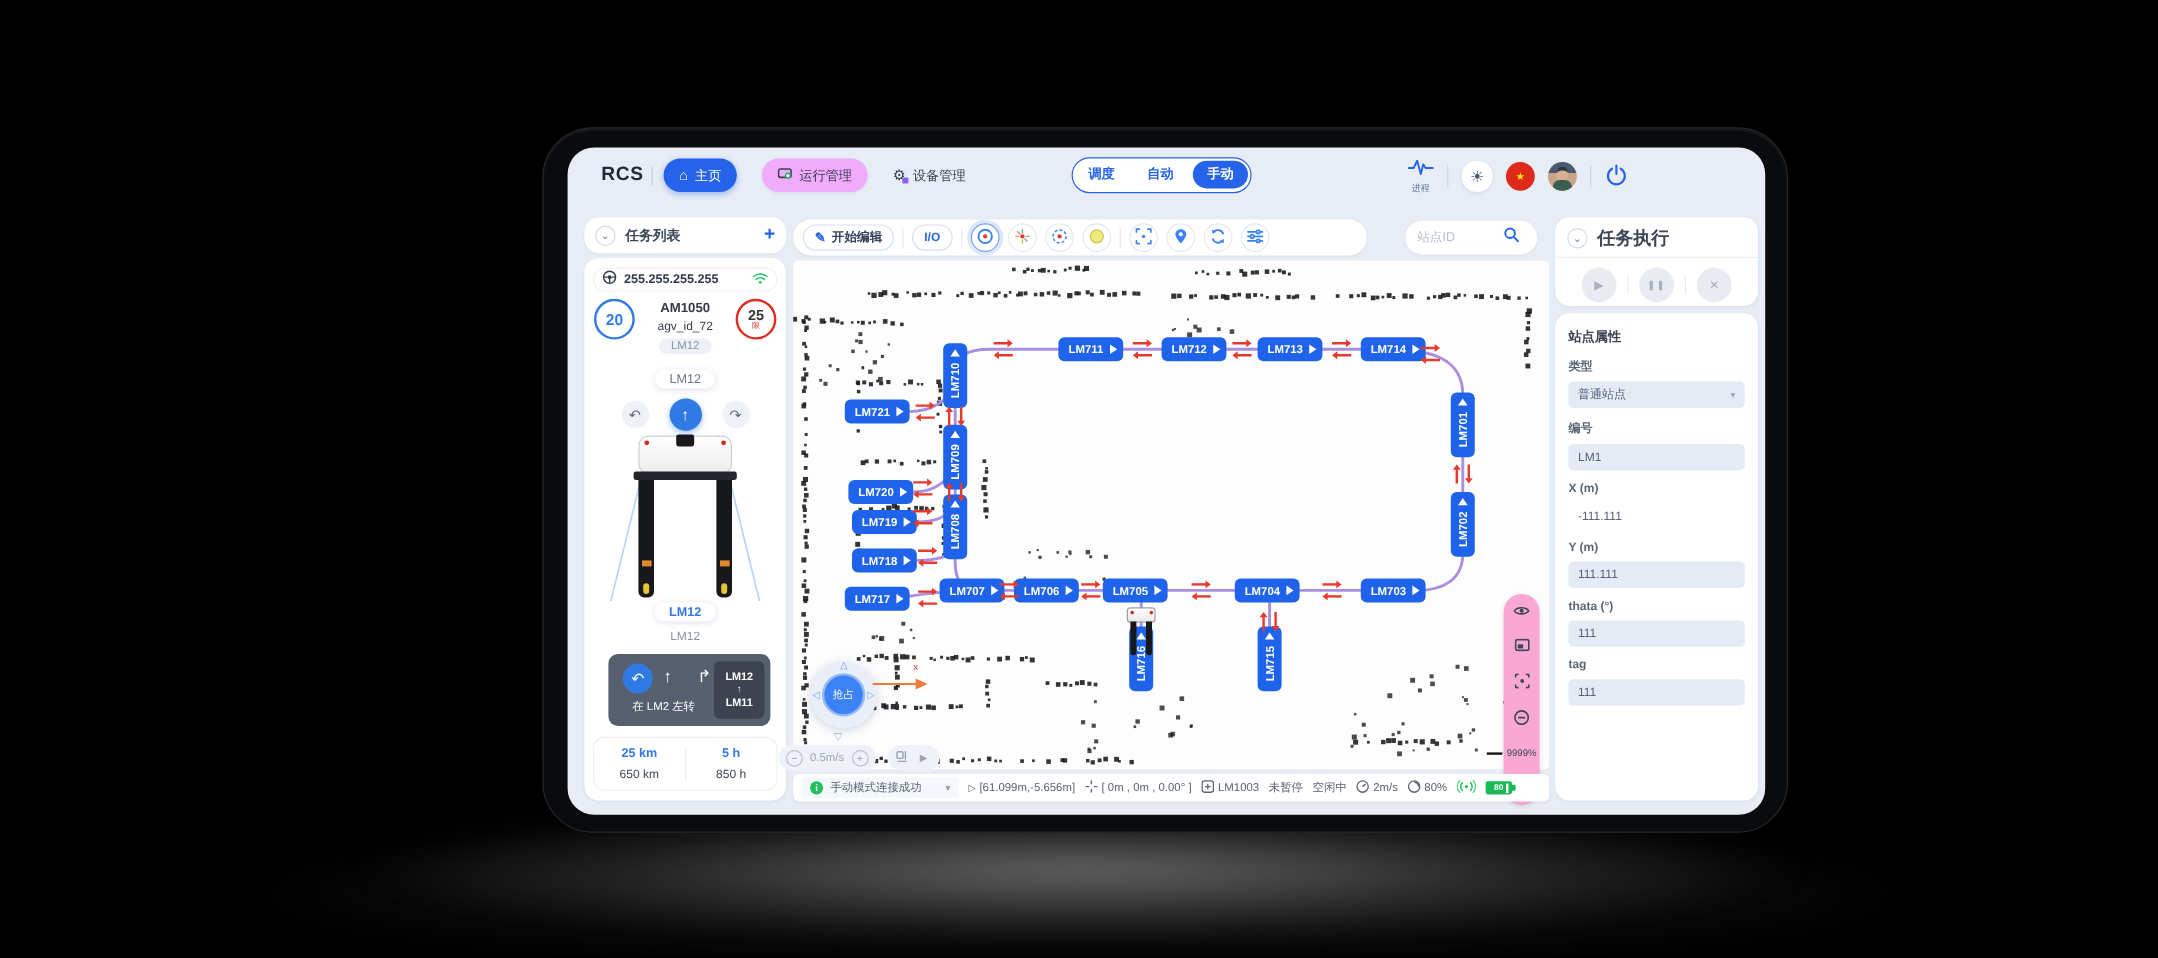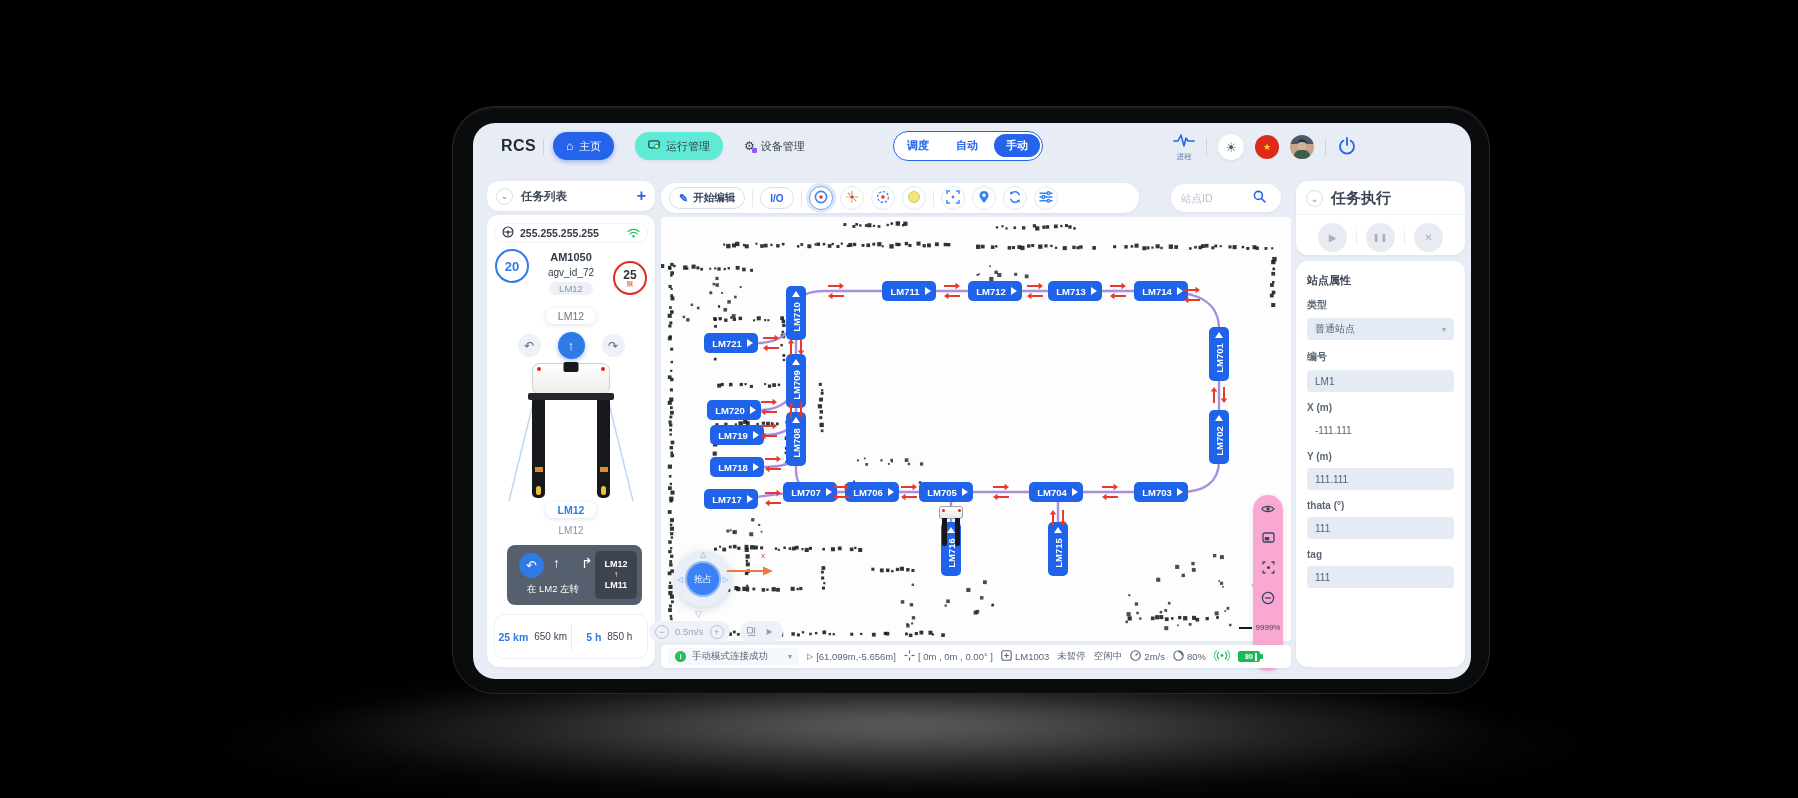--- a/index.html
+++ b/index.html
@@ -11,21 +11,21 @@
 .shadow2{position:absolute;left:180px;top:690px;width:1440px;height:110px;background:radial-gradient(ellipse at center,rgba(120,120,120,.35) 0%,transparent 70%);filter:blur(14px)}
 .device{position:absolute;left:452px;top:106px;width:1038px;height:588px;background:#0a0b0d;border:1px solid #26282d;border-radius:42px;padding:16px 20px;box-shadow:0 2px 1px rgba(255,255,255,.06) inset}
 .screen{position:relative;width:998px;height:556px;background:#e8edf5;border-radius:22px;overflow:hidden}
 
 .topbar{position:absolute;left:0;top:0;width:896px;height:48px}
 .logo{position:absolute;left:28px;top:14px;font-size:16px;font-weight:bold;color:#1f2937;letter-spacing:.5px}
 .logodiv{position:absolute;left:70px;top:16px;width:1px;height:16px;background:#c9d2de}
 .navpill{position:absolute;top:9px;height:28px;border:none;border-radius:14px;display:flex;align-items:center;gap:6px;padding:0 13px;font-size:11px;cursor:pointer;background:transparent;color:#374151;font-family:inherit}
 .navpill .nicon{font-size:12px;line-height:1}
 .navpill.active{background:#2563eb;color:#fff;box-shadow:0 2px 5px rgba(37,99,235,.4)}
-.navpill.white{background:#5eead4;box-shadow:0 1px 3px rgba(60,80,120,.10)}
+.navpill.white{background:#f0abfc;box-shadow:0 1px 3px rgba(60,80,120,.10)}
 .gearwrap{position:relative;display:inline-block}
 .gearsq{position:absolute;right:-2px;bottom:-1px;width:5px;height:5px;background:#8b5cf6;border-radius:1px}
 .modeswitch{position:absolute;left:420px;top:8px;width:150px;height:30px;background:#fff;border:1.5px solid #2563eb;border-radius:16px}
 .mopt{position:absolute;top:0;height:27px;line-height:27px;font-size:11px;font-weight:bold;color:#2563eb;background:none;border:none;cursor:pointer;font-family:inherit}
 .mopt.sel{top:2px;height:23px;line-height:23px;background:#2563eb;color:#fff;border-radius:12px}
 .topright{position:absolute;right:12px;top:6px;height:36px;display:flex;align-items:center;gap:11px}
 .proc{display:flex;flex-direction:column;align-items:center;gap:1px;cursor:pointer}
 .proc .plabel{font-size:7.5px;color:#5b78a8}
 .tdiv{width:1px;height:18px;background:#ccd4e0}
 .circbtn{width:26px;height:26px;border-radius:50%;background:#fff;border:none;display:flex;align-items:center;justify-content:center;font-size:13px;color:#4b5563;cursor:pointer;box-shadow:0 1px 3px rgba(60,80,120,.12)}
@@ -39,21 +39,21 @@
 .leftp{position:absolute;left:14px;top:56px;width:168px;height:490px}
 .lp-head{position:absolute;left:0;top:2px;width:168px;height:30px;display:flex;align-items:center;padding:0 9px}
 .chevcirc{width:17px;height:17px;border-radius:50%;border:1px solid #d5dde8;color:#7a8697;font-size:9px;display:flex;align-items:center;justify-content:center;background:#fff;cursor:pointer}
 .lp-title{font-size:11.5px;font-weight:bold;color:#3c4656;margin-left:8px}
 .lp-plus{margin-left:auto;color:#2563eb;font-size:16px;font-weight:bold;background:none;border:none;cursor:pointer}
 .lp-card{position:absolute;left:0;top:36px;width:168px;height:452px}
 .iprow{position:absolute;left:7px;top:8px;width:154px;height:20px;border:1px solid #eef1f6;border-radius:10px;display:flex;align-items:center;padding:0 7px;gap:6px}
 .iptext{font-size:10.5px;color:#333b49;font-weight:bold}
 .circ{position:absolute;width:34px;height:34px;border-radius:50%;display:flex;flex-direction:column;align-items:center;justify-content:center;background:#fff}
 .circ.blue{left:8px;top:34px;border:2.5px solid #2f7ae5;color:#2f7ae5;font-size:13px;font-weight:bold}
-.circ.red{right:8px;top:46px;border:2.5px solid #e02b20;color:#333;font-size:12px;font-weight:bold;line-height:1}
+.circ.red{right:8px;top:34px;border:2.5px solid #e02b20;color:#333;font-size:12px;font-weight:bold;line-height:1}
 .circ.red .lim{font-size:6.5px;color:#e02b20;font-weight:normal}
 .vinfo{position:absolute;left:46px;top:36px;width:76px;text-align:center}
 .vmodel{font-size:11px;font-weight:bold;color:#333b49}
 .vid{font-size:10px;color:#333b49;margin-top:4px}
 .vtag{display:inline-block;margin-top:4px;background:#edf0f6;border-radius:8px;font-size:9.5px;color:#8a94a4;padding:1px 10px}
 .pill-white{position:absolute;left:50%;transform:translateX(-50%);background:#fff;border-radius:10px;box-shadow:0 1px 5px rgba(31,71,136,.16);font-size:10.5px;padding:2px 12px;white-space:nowrap}
 .ctrlrow{position:absolute;left:0;top:117px;width:168px;display:flex;align-items:center;justify-content:center;gap:17px}
 .ctrl-s{width:23px;height:23px;border-radius:50%;background:#eef2f8;color:#5a6574;font-size:12px;border:none;display:flex;align-items:center;justify-content:center;cursor:pointer}
 .ctrl-m{width:27px;height:27px;border-radius:50%;background:#2f7ae5;color:#fff;font-size:13px;border:none;display:flex;align-items:center;justify-content:center;cursor:pointer;box-shadow:0 2px 5px rgba(47,122,229,.45)}
 .stage{position:absolute;left:0;top:148px;width:168px;height:138px}
@@ -63,21 +63,21 @@
 .fl-bar{position:absolute;left:50%;transform:translateX(-50%);top:30px;width:86px;height:7px;background:#23262b;border-radius:2px}
 .fork{position:absolute;top:37px;width:13px;height:98px;background:#17181b;border-radius:0 0 5px 5px}
 .fork .pad{position:absolute;left:2.5px;bottom:26px;width:8px;height:5px;background:#e08a2d}
 .fork .tip{position:absolute;left:4px;bottom:3px;width:5px;height:9px;background:#e7c437;border-radius:2.5px}
 .darkpanel{position:absolute;left:20px;top:330px;width:135px;height:60px;background:#565f6d;border-radius:8px}
 .dp-turn{position:absolute;left:12px;top:8px;width:25px;height:25px;border-radius:50%;background:#2f7ae5;color:#fff;font-size:13px;display:flex;align-items:center;justify-content:center;border:none;cursor:pointer}
 .dp-ic{position:absolute;top:10px;color:#fff;font-size:14px;cursor:pointer;background:none;border:none}
 .dp-text{position:absolute;left:0px;top:38px;width:92px;text-align:center;color:#fff;font-size:9.5px}
 .dp-box{position:absolute;right:5px;top:6px;width:42px;height:48px;background:#3d4450;border-radius:5px;display:flex;flex-direction:column;align-items:center;justify-content:center;color:#fff;font-size:9px;font-weight:bold;line-height:1.25}
 .statcard{position:absolute;left:7px;top:399px;width:154px;height:45px;border:1px solid #edf0f4;border-radius:10px;display:flex}
-.statcol{flex:1;display:flex;align-items:center;justify-content:center;gap:6px}
+.statcol{flex:1;display:flex;flex-direction:column;align-items:center;justify-content:center;gap:6px}
 .statval{font-size:10.5px;font-weight:bold;color:#2f7ae5}
 .stattot{font-size:10px;color:#3c4654}
 .statdiv{width:1px;height:26px;background:#e8ecf1;align-self:center}
 
 .center{position:absolute;left:188px;top:56px;width:630px;height:492px}
 .mtoolbar{position:absolute;left:0;top:4px;height:30px;width:478px;background:#fff;border-radius:16px;display:flex;align-items:center;gap:7px;padding:0 8px;box-shadow:0 1px 3px rgba(60,80,120,.08)}
 .tb-pill{height:22px;border:1px solid #d7e0ef;border-radius:12px;display:flex;align-items:center;gap:5px;padding:0 9px;font-size:10.5px;color:#33415e;font-weight:bold;background:#fff;cursor:pointer}
 .tb-pill .pi{color:#2563eb;font-size:11px}
 .tb-io{color:#2563eb;font-size:10px}
 .tbdiv{width:1px;height:17px;background:#e5eaf1}

